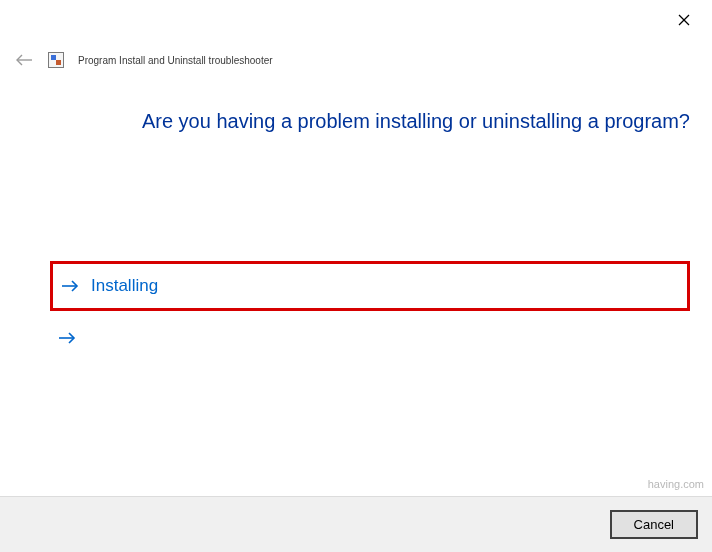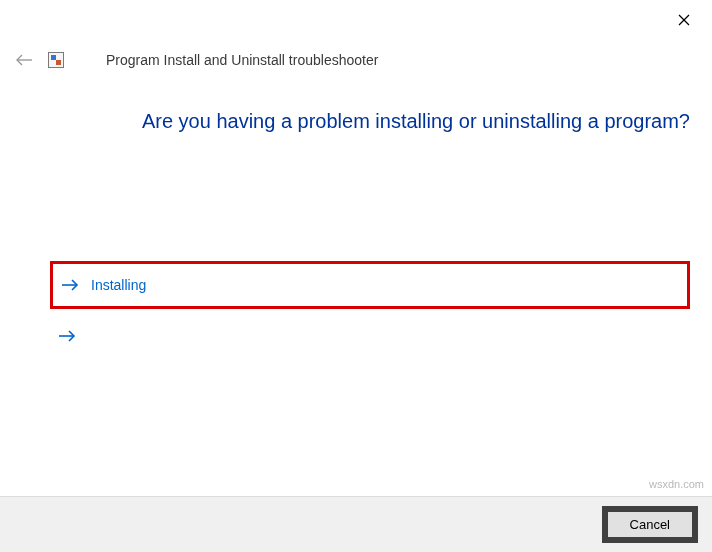--- a/index.html
+++ b/index.html
@@ -64,23 +64,22 @@
     .app-icon::after {
       content: "";
       position: absolute;
       right: 2px;
       bottom: 2px;
       width: 5px;
       height: 5px;
       background: #c45a2e;
     }
     .app-title {
-      font-size: 14px;
+      font-size: 10px;
       color: #3a3a3a;
-      margin-left: 28px;
     }
     .content {
       position: absolute;
       top: 110px;
       left: 50px;
       right: 22px;
       text-align: right;
     }
     .question {
       font-size: 20px;
@@ -88,21 +87,21 @@
       font-weight: 400;
       margin-bottom: 128px;
     }
     .option {
       display: flex;
       align-items: center;
       gap: 12px;
       padding: 12px 8px;
       cursor: pointer;
       color: #0066cc;
-      font-size: 14px;
+      font-size: 17px;
     }
     .option.highlighted {
       border: 3px solid #d60000;
       margin-bottom: 6px;
     }
     .option .arrow {
       width: 18px;
       height: 18px;
       display: flex;
       align-items: center;
@@ -117,21 +116,21 @@
       height: 56px;
       background: #f0f0f0;
       border-top: 1px solid #dcdcdc;
       display: flex;
       align-items: center;
       justify-content: flex-end;
       padding-right: 14px;
     }
     .cancel-btn {
       background: #e1e1e1;
-      border: 6px solid #404040;
+      border: 2px solid #404040;
       padding: 5px 22px;
       font-size: 13px;
       font-family: inherit;
       cursor: pointer;
     }
     .watermark {
       position: absolute;
       right: 8px;
       bottom: 62px;
       font-size: 11px;
@@ -175,17 +174,17 @@
   <div class="option">
     <span class="arrow">
       <svg width="18" height="14" viewBox="0 0 18 14">
         <line x1="1" y1="7" x2="16" y2="7" stroke="#0066cc" stroke-width="1.6"></line>
         <polyline points="11,2 16,7 11,12" fill="none" stroke="#0066cc" stroke-width="1.6"></polyline>
       </svg>
     </span>
   </div>
 </div>
 
-<div class="watermark">wsxdn.com</div>
+<div class="watermark">having.com</div>
 
 <div class="footer">
   <button class="cancel-btn">Cancel</button>
 </div>
 
 </body></html>

